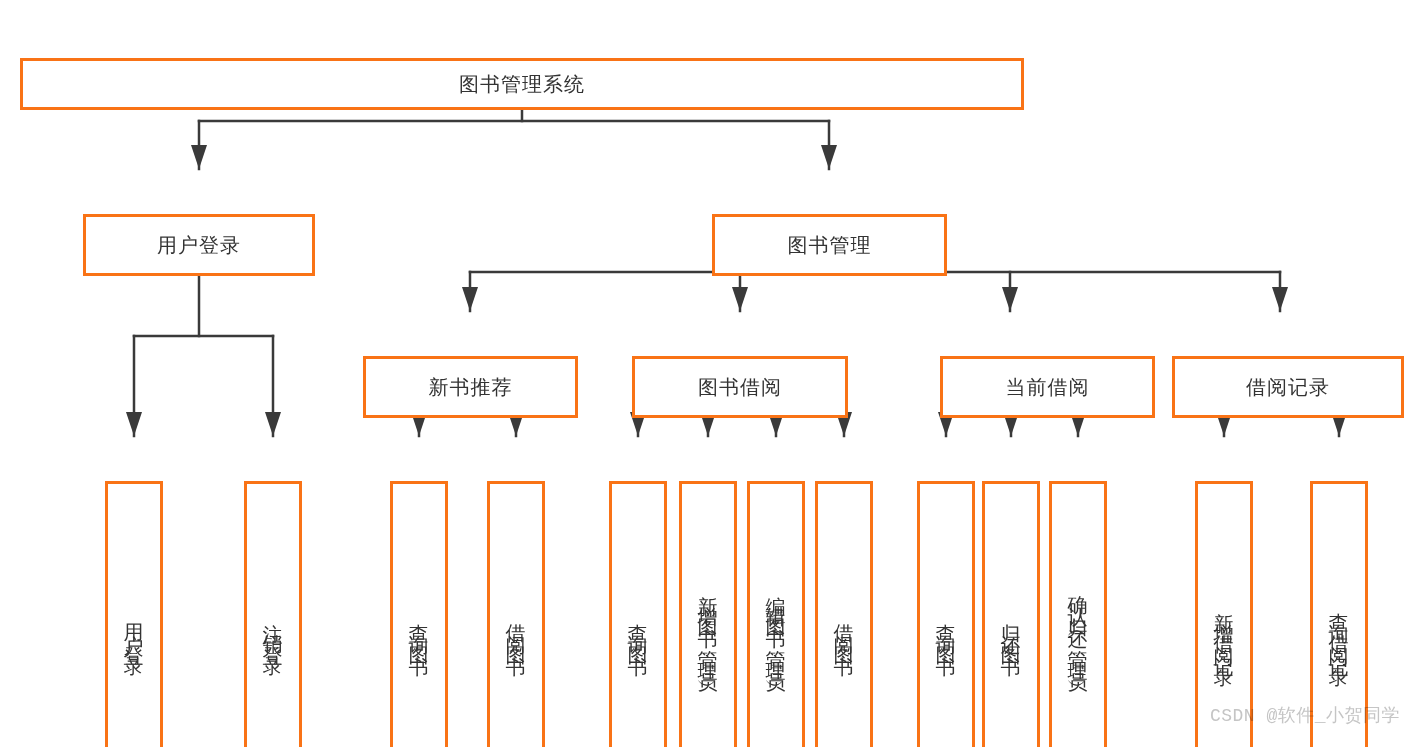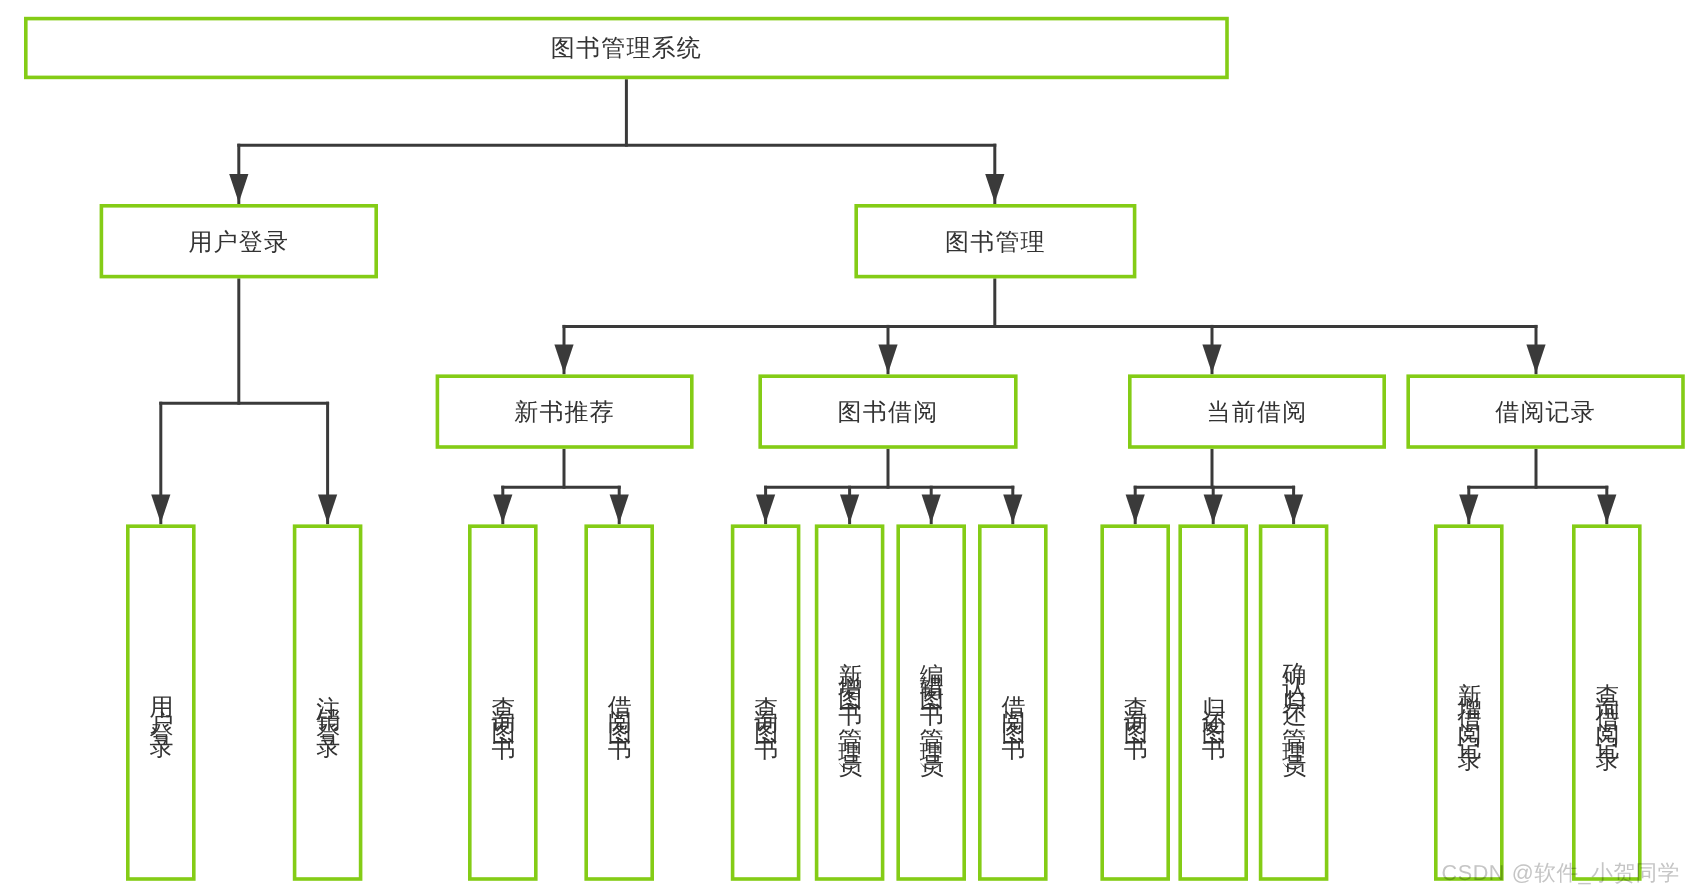--- a/index.html
+++ b/index.html
@@ -10,45 +10,47 @@
     height: 747px;
     background: #ffffff;
     overflow: hidden;
     font-family: "Liberation Sans", sans-serif;
     color: #333333;
   }
   .wires { position: absolute; left: 0; top: 0; }
   .box {
     position: absolute;
     background: #ffffff;
-    border: 3px solid #84cc16;
+    border: 3px solid #f97316;
     display: flex;
     align-items: center;
     justify-content: center;
     font-size: 20px;
     letter-spacing: 1px;
     color: #333333;
     z-index: 2;
+    margin-top: 44px;
   }
   .leaf span {
     writing-mode: vertical-rl;
     text-orientation: mixed;
     letter-spacing: 11px;
     line-height: 1.2;
     white-space: nowrap;
   }
   .watermark {
     position: absolute;
     right: 5px;
-    bottom: 8px;
+    bottom: 20px;
     font-size: 18px;
     color: #c5c5c5;
     letter-spacing: 0.5px;
     mix-blend-mode: multiply;
     z-index: 5;
+    font-family: Liberation Mono, monospace;
   }
 </style>
 </head>
 <body>
 
 <div class="canvas">
 
   <svg class="wires" width="1405" height="747">
     <defs>
       <marker id="arr" markerUnits="userSpaceOnUse" markerWidth="18" markerHeight="26" refX="9" refY="24" orient="0">

